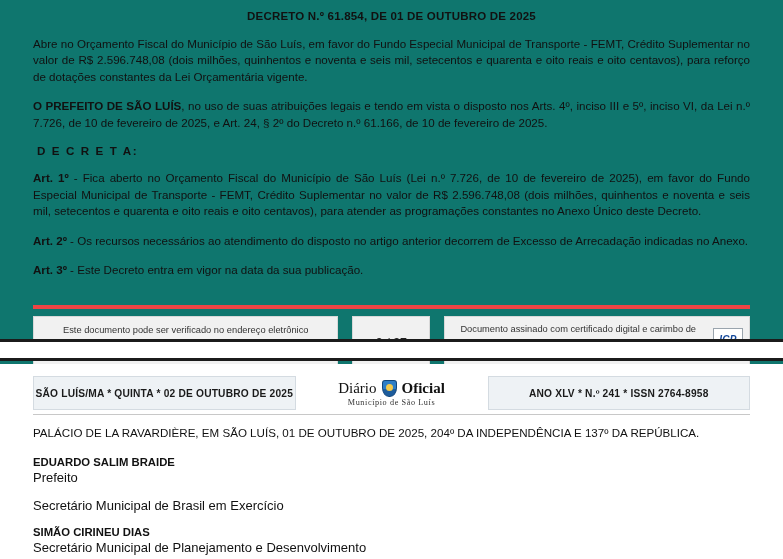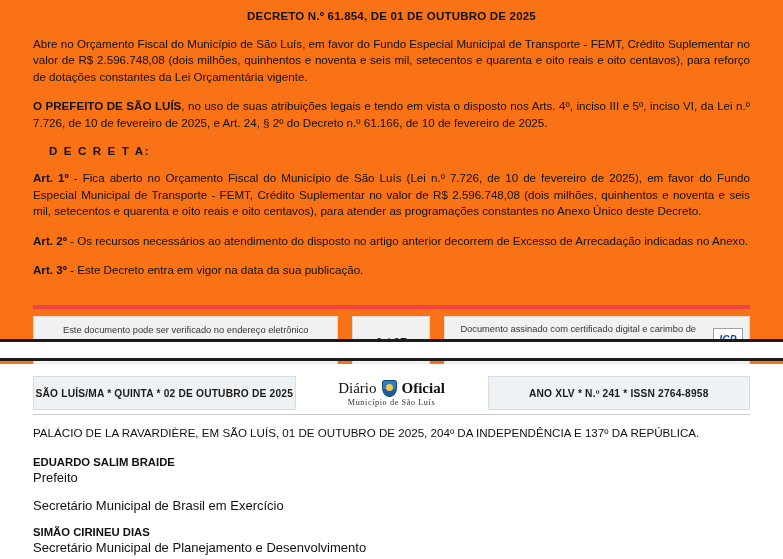--- a/index.html
+++ b/index.html
@@ -6,21 +6,21 @@
   html, body {
     margin: 0;
     padding: 0;
     background: #ffffff;
     font-family: "Liberation Sans", sans-serif;
   }
   .page {
     width: 783px;
     height: 559px;
     position: relative;
-    background: #f97316;
+    background: #0f766e;
     overflow: hidden;
   }
 
   
   .doc-top {
     padding: 6px 33px 0 33px;
   }
   .decree-title {
     text-align: center;
     font-weight: bold;
@@ -35,21 +35,21 @@
     color: #111;
     text-align: justify;
     margin: 0 0 13px 0;
   }
   .para b { font-weight: bold; }
   .decreta {
     font-size: 11.6px;
     font-weight: bold;
     color: #111;
     letter-spacing: 1.6px;
-    margin: 0 0 13px 16px;
+    margin: 0 0 13px 4px;
   }
 
   
   .verify-wrap {
     margin: 26px 33px 0 33px;
     border-top: 4px solid #ef4444;
     padding-top: 7px;
     display: flex;
     align-items: stretch;
     gap: 14px;

